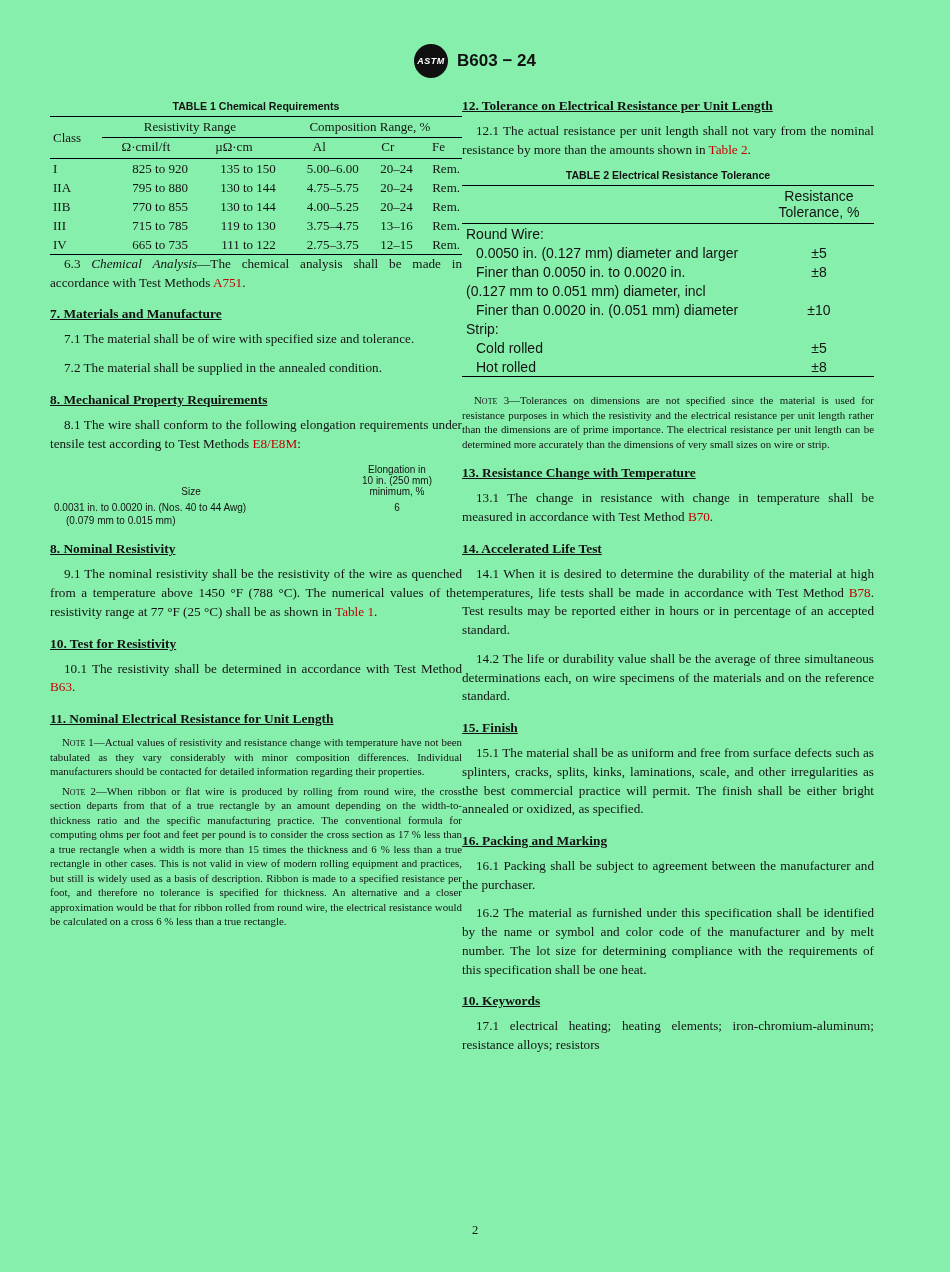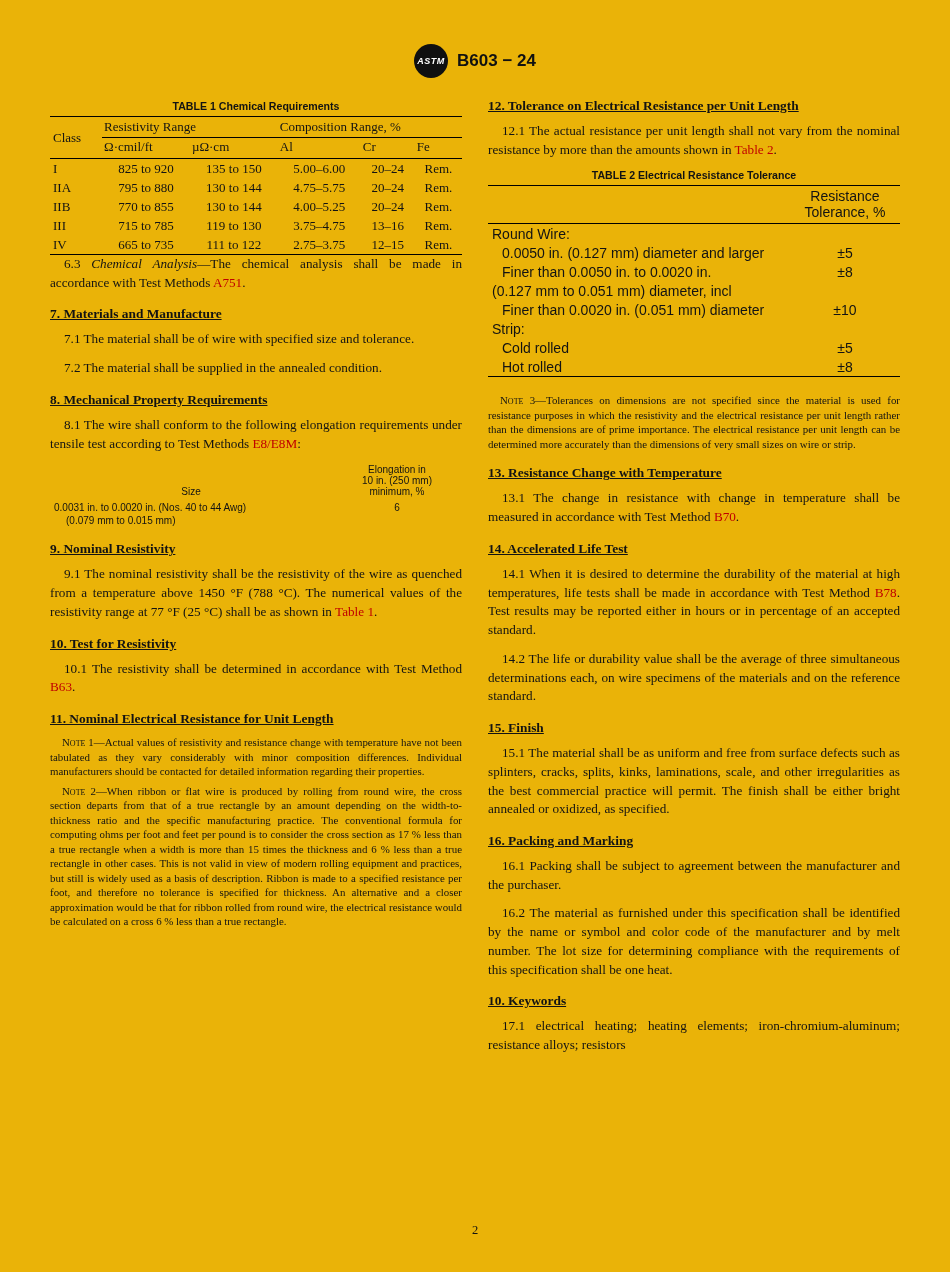--- a/index.html
+++ b/index.html
@@ -1,44 +1,44 @@
 <!DOCTYPE html>
 <html><head>
 <meta charset="utf-8">
 <style>
   * { margin:0; padding:0; box-sizing:border-box; }
   html,body { background:#ffffff; }
   body { width:950px; height:1272px; font-family:"Liberation Serif", serif; color:#131313; }
-  .page { position:relative; width:950px; height:1272px; padding:44px 50px 30px 50px; overflow:hidden; background:#eab308; }
+  .page { position:relative; width:950px; height:1272px; padding:44px 50px 30px 50px; overflow:hidden; background:#86efac; }
 
   .hdr { display:flex; justify-content:center; align-items:center; gap:9px; margin-bottom:20px; }
   .logo { width:34px; height:34px; border-radius:50%; background:#101010; color:#fff;
           display:flex; align-items:center; justify-content:center;
           font-family:"Liberation Sans", sans-serif; font-style:italic; font-weight:bold; font-size:9px; letter-spacing:0.5px; }
   .doc-code { font-family:"Liberation Sans", sans-serif; font-weight:bold; font-size:17px; color:#111; }
 
-  .cols { display:flex; gap:26px; }
+  .cols { display:flex; }
   .col { width:412px; }
 
   .sec-h { font-size:13.4px; font-weight:bold; margin:14px 0 8px 0;text-decoration:underline; }
   .para { font-size:13.2px; line-height:1.42; text-align:justify; text-indent:14px; margin-bottom:10px; }
   .note { font-size:10.9px; line-height:1.33; text-align:justify; text-indent:12px; margin-bottom:5px; }
   .link { color:#c00000; }
   .italic { font-style:italic; }
   .sc { font-variant:small-caps; }
 
   .tbl-caption { font-family:"Liberation Sans", sans-serif; font-weight:bold; font-size:10.6px; text-align:center; margin:2px 0 4px 0; }
 
   table.t1 { width:100%; border-collapse:collapse; font-family:Liberation Serif, serif; font-size:13px;
              border-top:1.5px solid #000; border-bottom:1.5px solid #000; margin-bottom:0; }
-  table.t1 th { font-weight:normal; padding:2px 2px; text-align:left; }
+  table.t1 th { font-weight:normal; padding:2px 2px; text-align:center; }
   table.t1 th.grp { border-bottom:0.8px solid #000; }
   table.t1 th.cls { text-align:left; vertical-align:middle; width:52px; border-bottom:0.8px solid #000; padding-left:3px; }
   #t1-subheads th { border-bottom:0.8px solid #000; padding:1px 2px 3px; }
-  table.t1 td { text-align:center; padding:1.5px 2px; }
+  table.t1 td { text-align:right; padding:1.5px 2px; }
   table.t1 td.cls-cell { text-align:left; padding-left:3px; }
 
   table.elong { width:100%; border-collapse:collapse; font-family:"Liberation Sans", sans-serif; font-size:10px; margin:8px 0 14px 0; }
   table.elong th { font-weight:normal; text-align:center; padding:1px 2px 4px; vertical-align:bottom; }
   table.elong th.el-h { white-space:pre-line; width:130px; }
   table.elong td { padding:1px 2px; vertical-align:top; }
   table.elong td:first-child { text-align:left; padding-left:4px; }
   table.elong td:last-child { text-align:center; }
   table.elong td.ind { padding-left:16px; }
 
@@ -153,21 +153,21 @@
               <td>0.0031 in. to 0.0020 in. (Nos. 40 to 44 Awg)</td>
               <td>6</td>
             </tr>
             <tr>
               <td class="ind">(0.079 mm to 0.015 mm)</td>
               <td></td>
             </tr>
           </tbody>
       </table>
 
-      <h2 class="sec-h">9. Nominal Resistivity</h2>
+      <h2 class="sec-h">8. Nominal Resistivity</h2>
       <p class="para"><span>9.1 The nominal resistivity shall be the resistivity of the wire as quenched from a temperature above 1450 °F (788 °C). The numerical values of the resistivity range at 77 °F (25 °C) shall be as shown in </span><span class="link">Table 1</span><span>.</span></p>
 
       <h2 class="sec-h">10. Test for Resistivity</h2>
       <p class="para"><span>10.1 The resistivity shall be determined in accordance with Test Method </span><span class="link">B63</span><span>.</span></p>
 
       <h2 class="sec-h">11. Nominal Electrical Resistance for Unit Length</h2>
 
       <p class="note"><span class="sc">Note 1</span><span>—Actual values of resistivity and resistance change with temperature have not been tabulated as they vary considerably with minor composition differences. Individual manufacturers should be contacted for detailed information regarding their properties.</span></p>
       <p class="note"><span class="sc">Note 2</span><span>—When ribbon or flat wire is produced by rolling from round wire, the cross section departs from that of a true rectangle by an amount depending on the width-to-thickness ratio and the specific manufacturing practice. The conventional formula for computing ohms per foot and feet per pound is to consider the cross section as 17 % less than a true rectangle when a width is more than 15 times the thickness and 6 % less than a true rectangle in other cases. This is not valid in view of modern rolling equipment and practices, but still is widely used as a basis of description. Ribbon is made to a specified resistance per foot, and therefore no tolerance is specified for thickness. An alternative and a closer approximation would be that for ribbon rolled from round wire, the electrical resistance would be calculated on a cross 6 % less than a true rectangle.</span></p>
 

